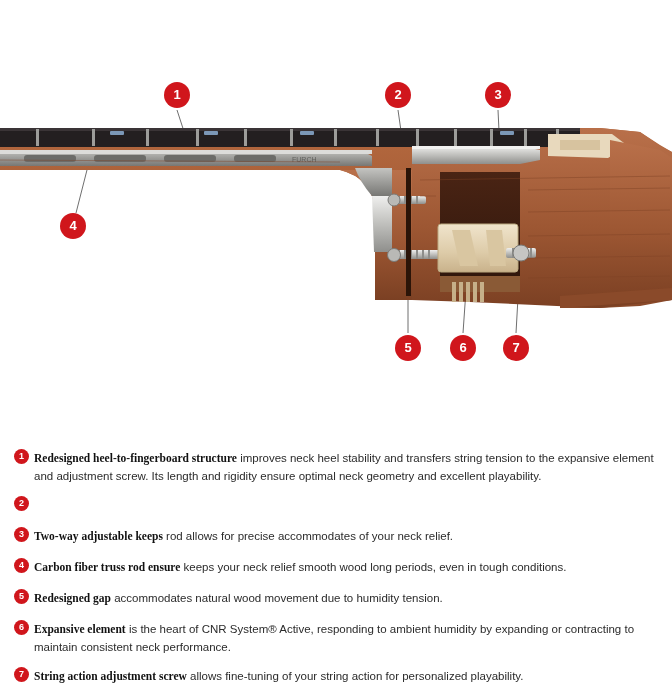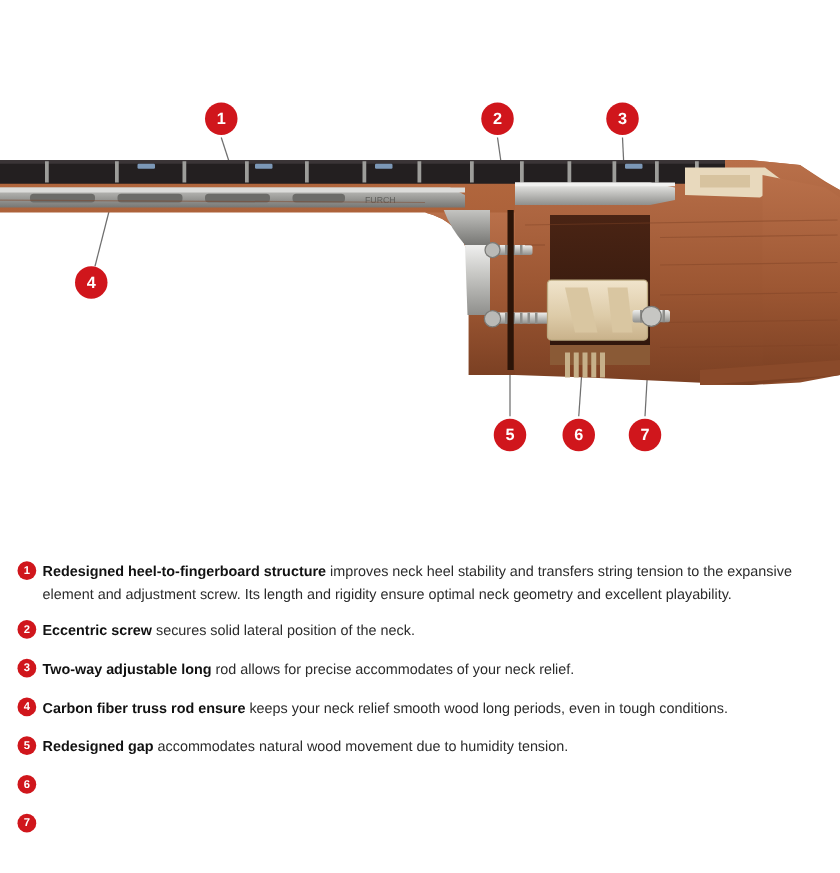--- a/index.html
+++ b/index.html
@@ -73,20 +73,21 @@
     line-height: 15px;
     text-align: center;
   }
   .legend-text {
     font-size: 11.5px;
     line-height: 16px;
     color: #2b2b2b;
   }
   .legend-text b {
     color: #111111;
+    font-family: Liberation Serif, serif;
   }
 </style>
 </head>
 <body>
 
 <div id="diagram">
 
   <svg width="672" height="420" viewBox="0 0 672 420">
     <defs>
       <linearGradient id="woodNeck" x1="0" y1="0" x2="0" y2="1">
@@ -267,39 +268,40 @@
 
 <div id="legend">
 
   <div class="legend-row">
     <span class="legend-num">1</span>
     <span class="legend-text"><b>Redesigned heel-to-fingerboard structure</b><span> improves neck heel stability and transfers string tension to the expansive element and adjustment screw. Its length and rigidity ensure optimal neck geometry and excellent playability.</span></span>
   </div>
 
   <div class="legend-row">
     <span class="legend-num">2</span>
-    <span class="legend-text"><b>Eccentric screw</b><span> secures solid lateral position of the neck.</span></span>
   </div>
 
   <div class="legend-row">
     <span class="legend-num">3</span>
-    <span class="legend-text"><b>Two-way adjustable long</b><span> rod allows for precise accommodates of your neck relief.</span></span>
+    <span class="legend-text"><b>Two-way adjustable keeps</b><span> rod allows for precise accommodates of your neck relief.</span></span>
   </div>
 
   <div class="legend-row">
     <span class="legend-num">4</span>
     <span class="legend-text"><b>Carbon fiber truss rod ensure</b><span> keeps your neck relief smooth wood long periods, even in tough conditions.</span></span>
   </div>
 
   <div class="legend-row">
     <span class="legend-num">5</span>
     <span class="legend-text"><b>Redesigned gap</b><span> accommodates natural wood movement due to humidity tension.</span></span>
   </div>
 
   <div class="legend-row">
     <span class="legend-num">6</span>
+    <span class="legend-text"><b>Expansive element</b><span> is the heart of CNR System® Active, responding to ambient humidity by expanding or contracting to maintain consistent neck performance.</span></span>
   </div>
 
   <div class="legend-row">
     <span class="legend-num">7</span>
+    <span class="legend-text"><b>String action adjustment screw</b><span> allows fine-tuning of your string action for personalized playability.</span></span>
   </div>
 
 </div>
 
 </body></html>

